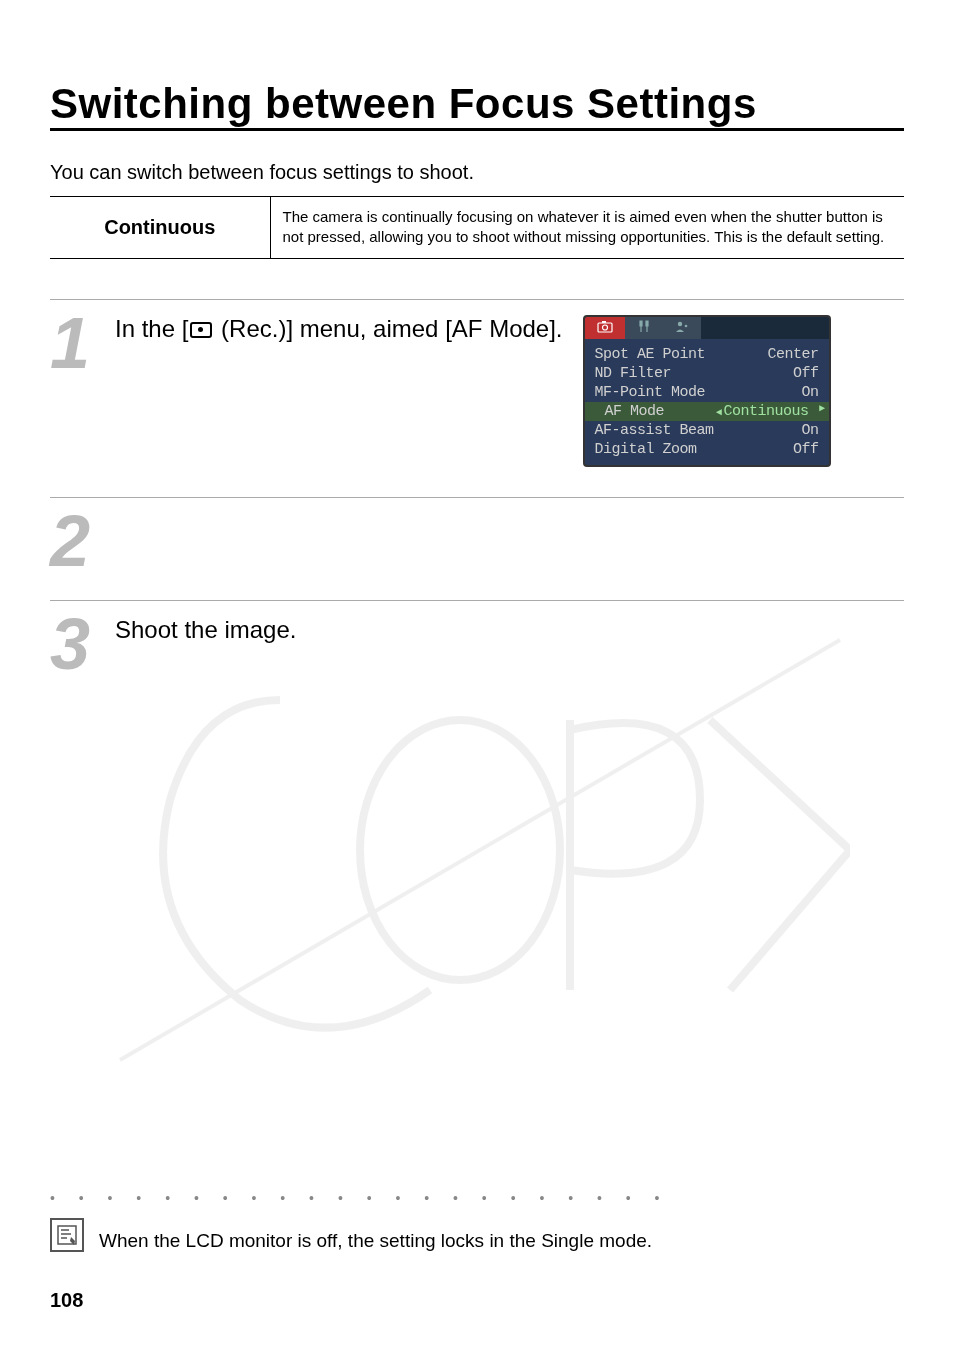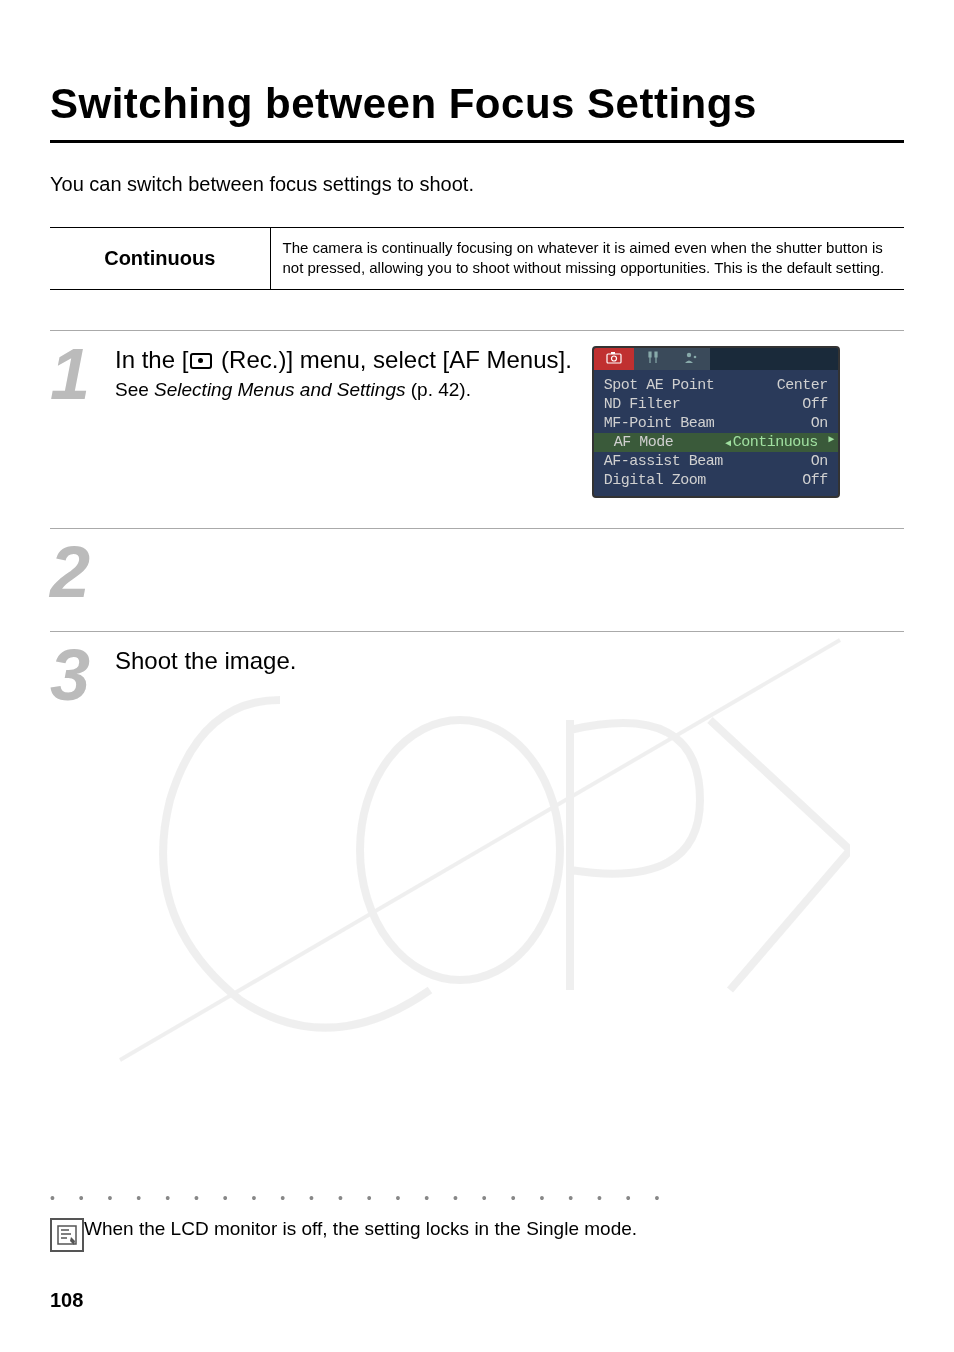--- a/index.html
+++ b/index.html
@@ -13,27 +13,26 @@
       width: 954px;
       height: 1352px;
       padding: 80px 50px 40px 50px;
       position: relative;
     }
     .title {
       font-size: 42px;
       font-weight: 900;
       letter-spacing: 0.5px;
       border-bottom: 3px solid #000;
-      padding-bottom: 12px;
       margin-bottom: 30px;
     }
     .intro {
       font-size: 20px;
       font-weight: 300;
-      margin-bottom: 31px;
+      margin-bottom: 12px;
     }
     .focus-table {
       width: 100%;
       border-collapse: collapse;
       margin-bottom: 40px;
     }
     .focus-table tr {
       border-top: 1px solid #000;
       border-bottom: 1px solid #000;
     }
@@ -189,21 +188,22 @@
       right: 50px;
     }
     .dots {
       font-size: 14px;
       color: #888;
       letter-spacing: 10px;
       margin-bottom: 12px;
     }
     .info-row {
       display: flex;
-      align-items: flex-start;
+      align-items: flex-end;
+      gap: 15px;
     }
     .info-icon {
       width: 34px;
       height: 34px;
       border: 2px solid #555;
       display: flex;
       align-items: center;
       justify-content: center;
     }
     .info-text {
@@ -233,24 +233,21 @@
     <td>The camera is continually focusing on whatever it is aimed even when the shutter button is not pressed, allowing you to shoot without missing opportunities. This is the default setting.</td>
   </tr>
 </tbody>
   </table>
 
 <div class="step-row">
   <div class="step-number">1</div>
   <div class="step1-wrap">
     <div class="step1-text step-content">
       <div class="step-heading">
-        <span>In the [</span><span class="rec-icon"></span><span> (Rec.)] menu, select [AF Menus].</span>
-      </div>
-      <div class="step-sub">
-        <span>See </span><em>Selecting Menus and Settings</em><span> (p. 42).</span>
+        <span>In the [</span><span class="rec-icon"></span><span> (Rec.)] menu, aimed [AF Mode].</span>
       </div>
     </div>
     <div class="screenshot">
       <div class="screenshot-tabs">
         <div class="screenshot-tab active">
           <svg width="16" height="13" viewBox="0 0 16 13">
               <rect x="1" y="3" width="14" height="9" fill="none" stroke="#fff" stroke-width="1.2" rx="1"></rect>
               <circle cx="8" cy="7.5" r="2.5" fill="none" stroke="#fff" stroke-width="1.2"></circle>
               <rect x="5" y="1" width="4" height="2" fill="#fff"></rect>
             </svg>
@@ -271,21 +268,21 @@
       <div class="screenshot-body">
         <div class="screenshot-row">
           <span class="label">Spot AE Point</span>
           <span class="val">Center</span>
         </div>
         <div class="screenshot-row">
           <span class="label">ND Filter</span>
           <span class="val">Off</span>
         </div>
         <div class="screenshot-row">
-          <span class="label">MF-Point Beam</span>
+          <span class="label">MF-Point Mode</span>
           <span class="val">On</span>
         </div>
         <div class="screenshot-row selected">
           <span class="label">AF Mode</span>
           <span class="val arrow-l arrow-r">Continuous</span>
         </div>
         <div class="screenshot-row">
           <span class="label">AF-assist Beam</span>
           <span class="val">On</span>
         </div>

